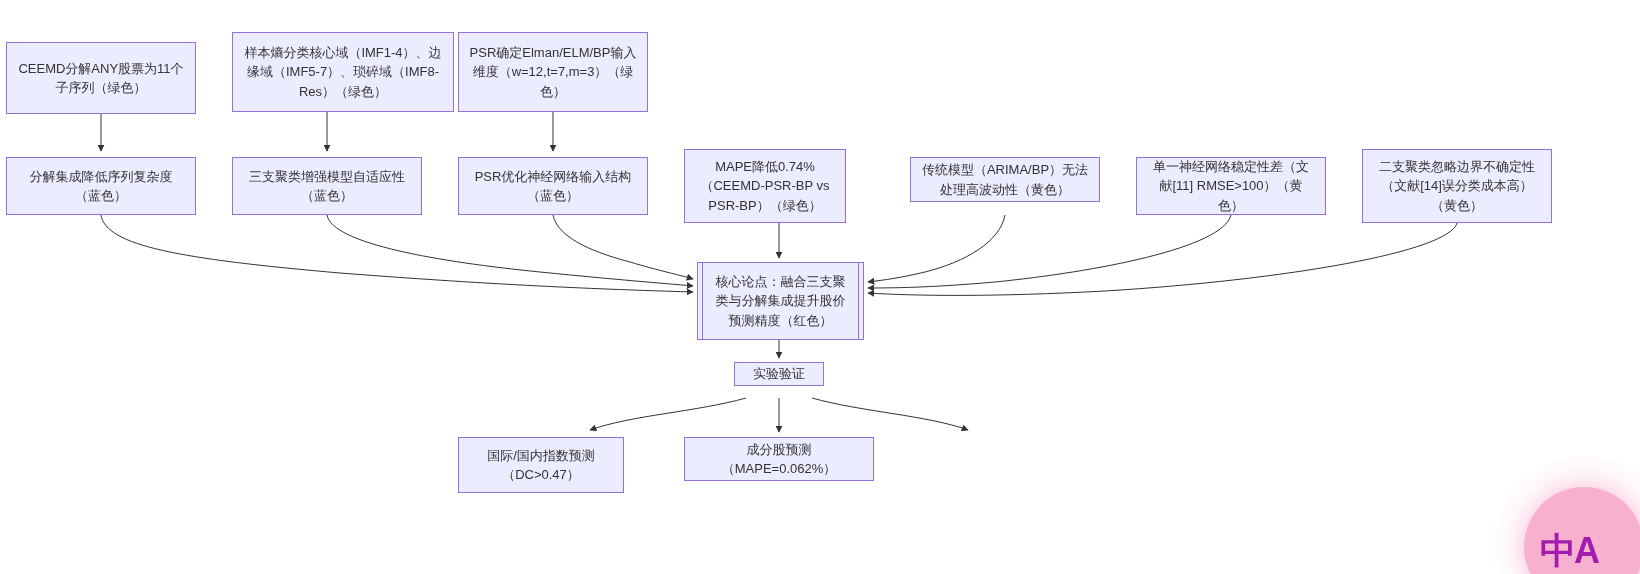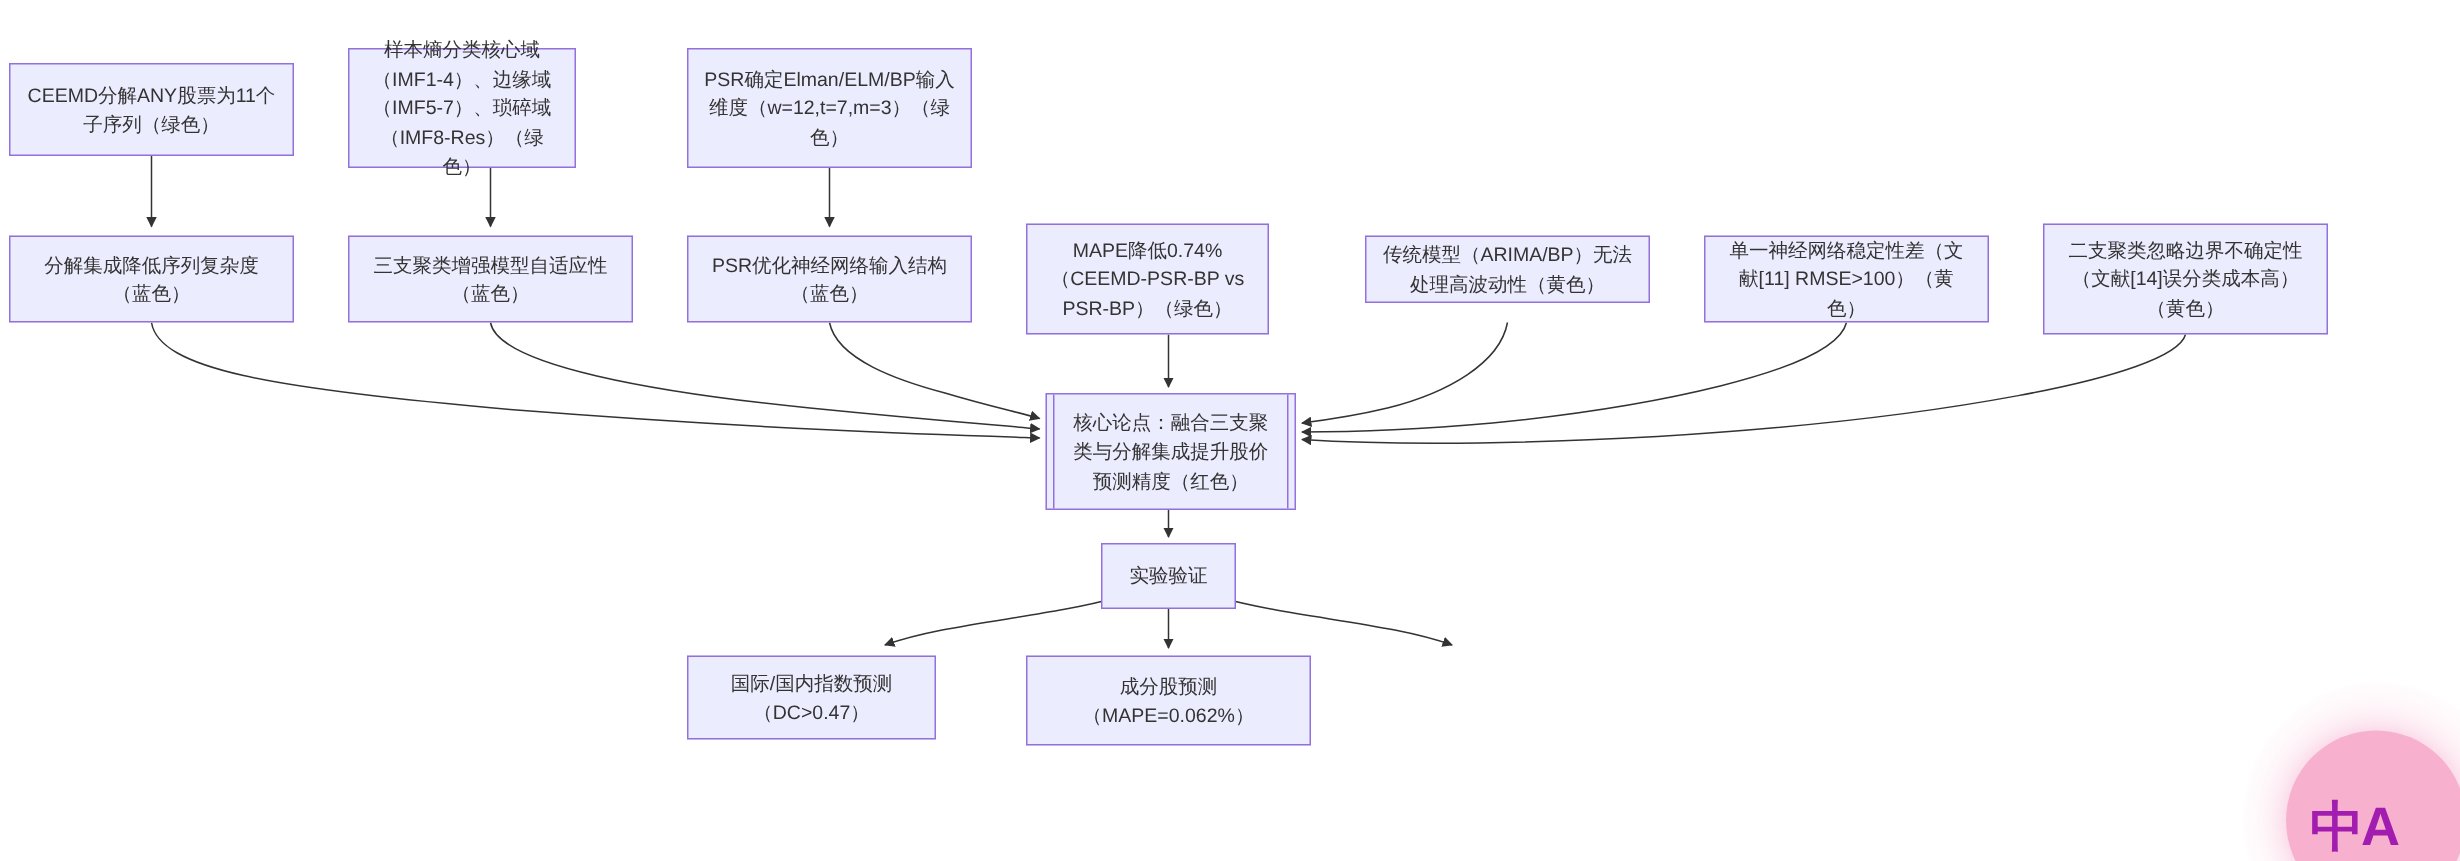--- a/index.html
+++ b/index.html
@@ -41,34 +41,34 @@
     content: "";
     position: absolute;
     top: 0; bottom: 0;
     width: 1px;
     background: #9370DB;
   }
   .node.subroutine::before { left: 4px; }
   .node.subroutine::after { right: 4px; }
 
   
-  .n-a { left: 6px;    top: 42px;  width: 190px; height: 62px; }
-  .n-b { left: 232px;  top: 32px;  width: 152px; height: 80px; }
+  .n-a { left: 6px;    top: 42px;  width: 190px; height: 72px; }
+  .n-b { left: 232px;  top: 32px;  width: 222px; height: 80px; }
   .n-c { left: 458px;  top: 32px;  width: 190px; height: 80px; }
   .n-d { left: 6px;    top: 157px; width: 190px; height: 58px; }
   .n-e { left: 232px;  top: 157px; width: 190px; height: 58px; }
   .n-f { left: 458px;  top: 157px; width: 190px; height: 58px; }
   .n-g { left: 684px;  top: 149px; width: 162px; height: 74px; }
   .n-h { left: 910px;  top: 157px; width: 190px; height: 45px; }
   .n-i { left: 1136px; top: 157px; width: 190px; height: 58px; }
   .n-j { left: 1362px; top: 149px; width: 190px; height: 74px; }
   .n-k { left: 697px;  top: 262px; width: 167px; height: 78px; }
-  .n-l { left: 734px;  top: 362px; width: 90px;  height: 44px; }
+  .n-l { left: 734px;  top: 362px; width: 90px;  height: 24px; }
   .n-m { left: 458px;  top: 437px; width: 166px; height: 56px; }
-  .n-n { left: 684px;  top: 437px; width: 190px; height: 60px; }
+  .n-n { left: 684px;  top: 437px; width: 190px; height: 44px; }
   .n-o { left: 910px;  top: 437px; width: 190px; height: 56px; }
 
   .translate-halo {
     position: absolute;
     left: 1495px; top: 455px;
     width: 180px; height: 180px;
     border-radius: 50%;
     background: radial-gradient(circle, rgba(248,186,213,0.45) 0%, rgba(248,186,213,0.15) 55%, rgba(248,186,213,0) 75%);
     pointer-events: none;
   }

